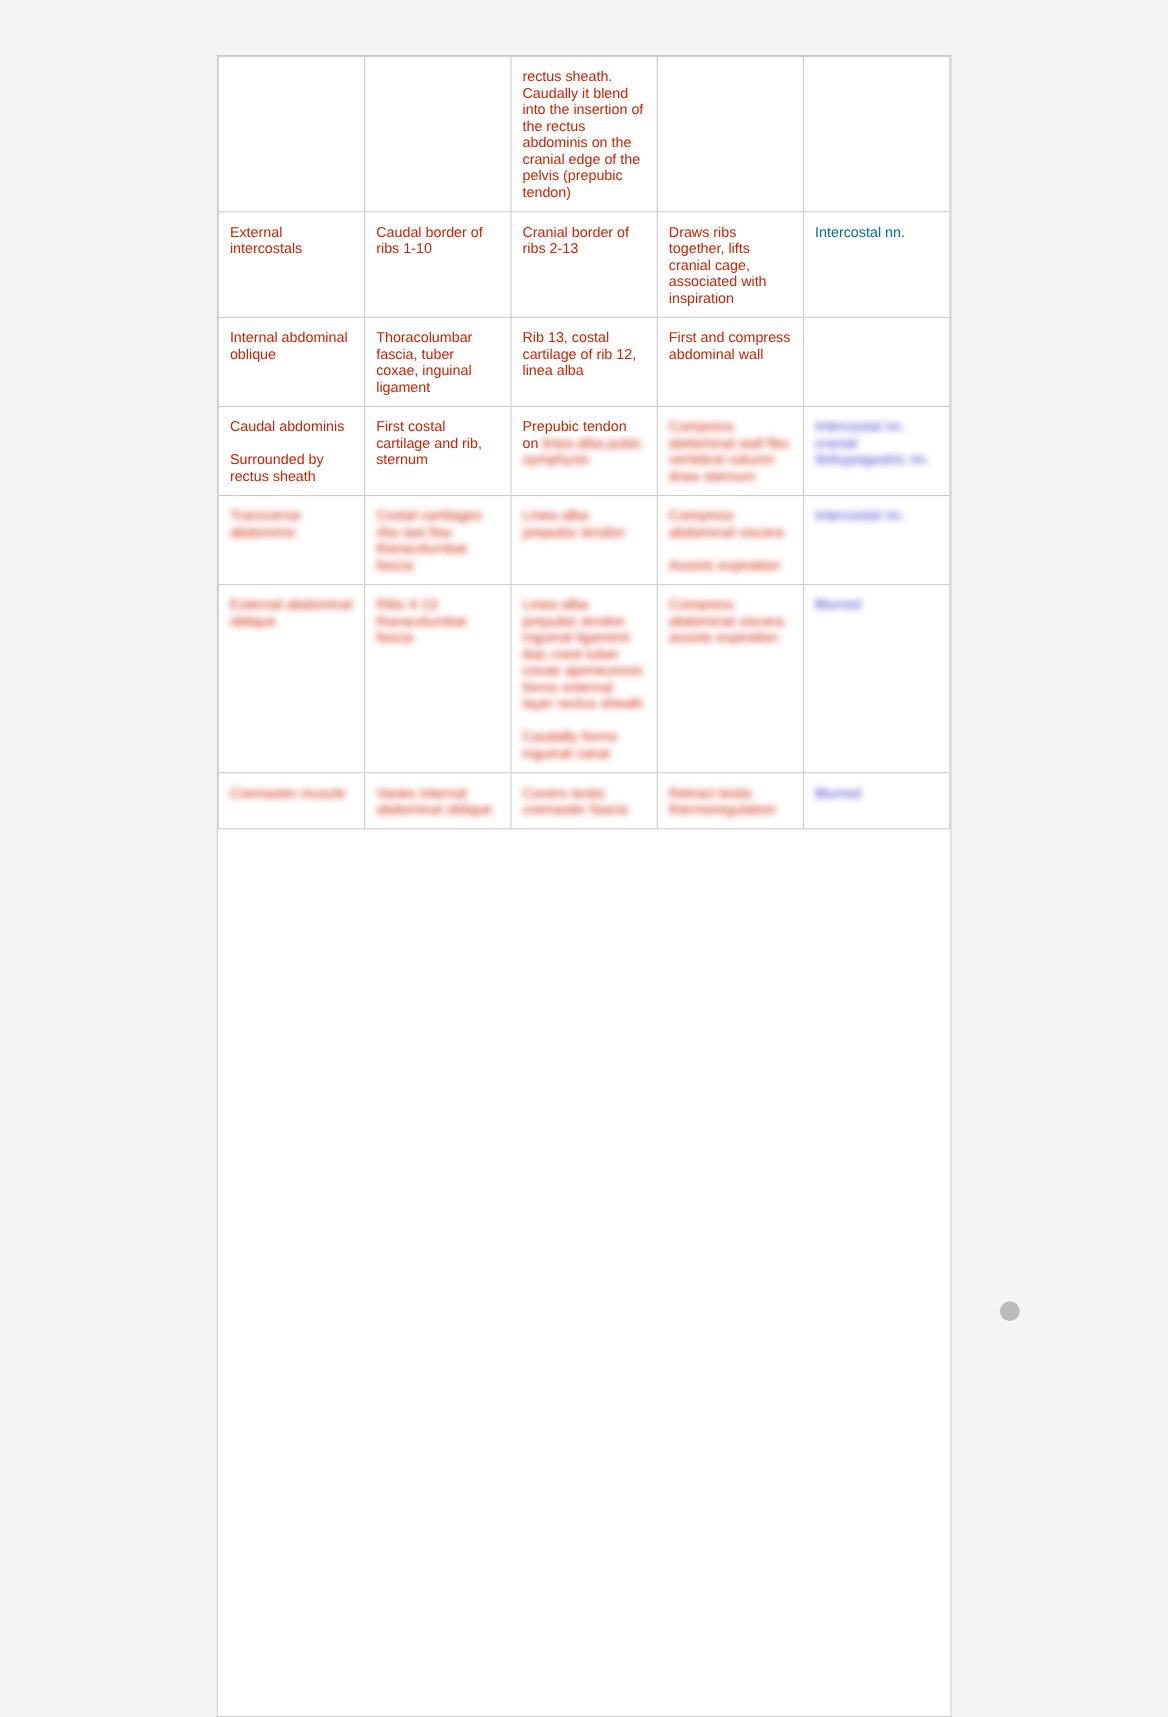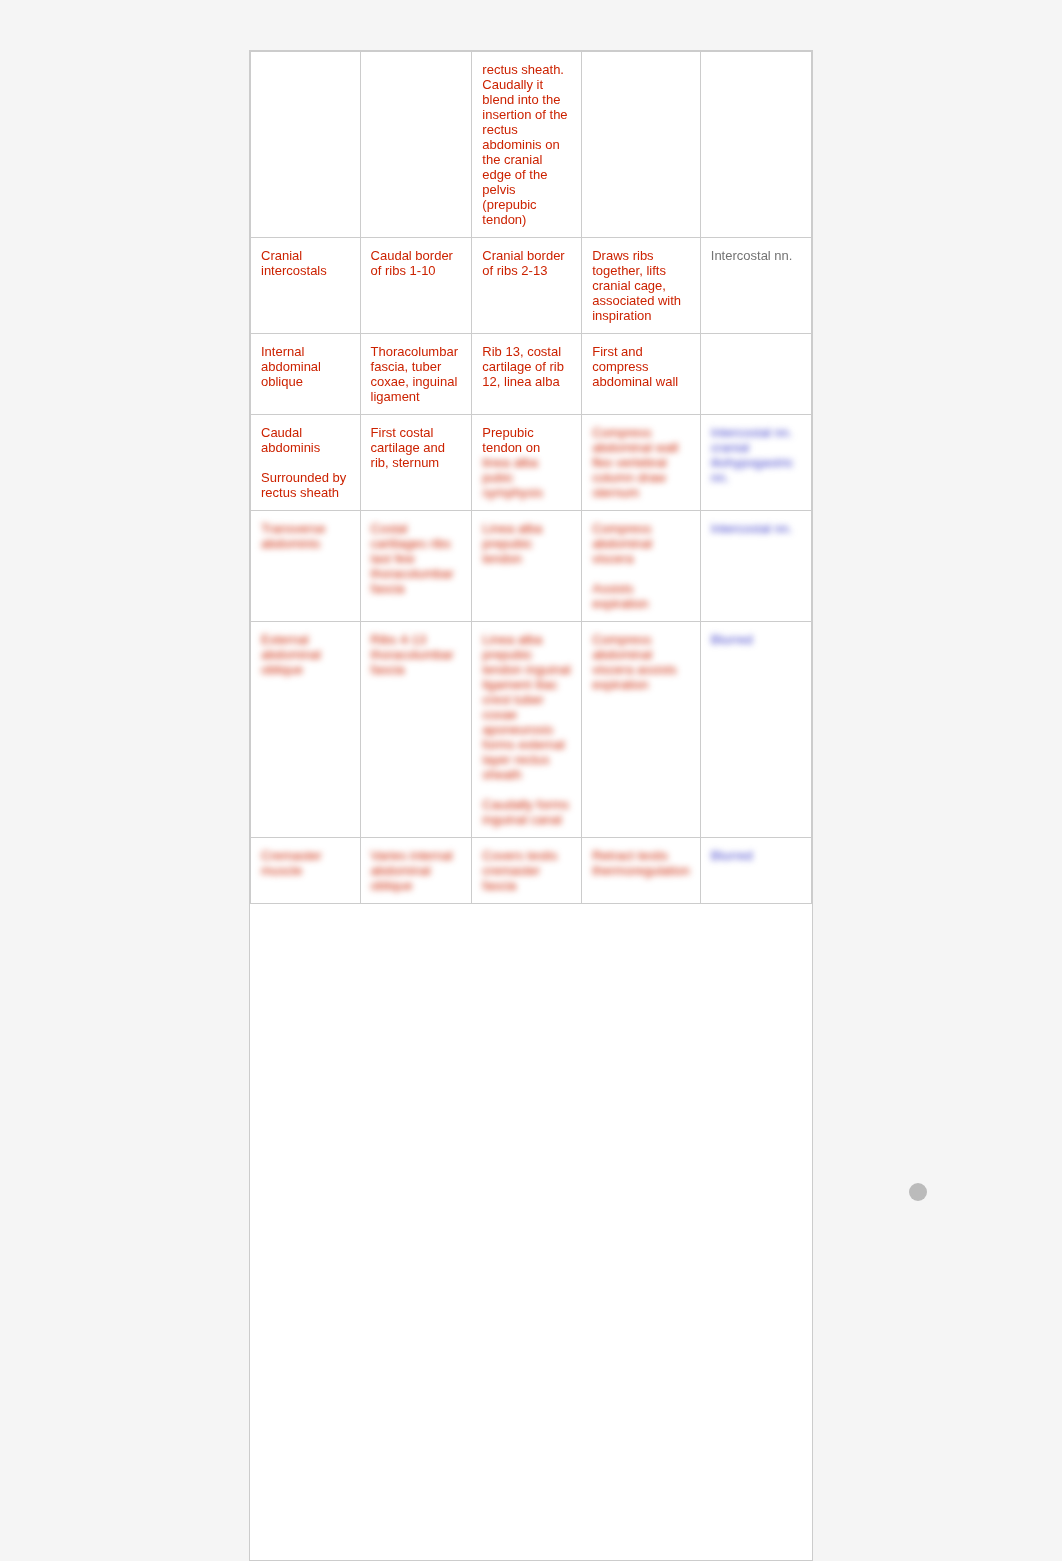--- a/index.html
+++ b/index.html
@@ -13,39 +13,39 @@
     }
     .page-container {
       width: 1062px;
       min-height: 1561px;
       background: #f5f5f5;
       display: flex;
       justify-content: center;
       padding-top: 50px;
     }
     .table-wrapper {
-      width: 564px;
+      width: 668px;
       background: #ffffff;
       border: 1px solid #cccccc;
     }
     table {
       width: 100%;
       border-collapse: collapse;
     }
     td {
       border: 1px solid #cccccc;
       padding: 10px 10px;
       vertical-align: top;
       width: 20%;
     }
     .text-red {
       color: #cc2200;
     }
     .text-blue {
-      color: #737373;
+      color: #0369a1;
       text-align: center;
     }
     .text-blurred {
       color: #cc2200;
       filter: blur(3px);
       user-select: none;
     }
     .text-blurred-blue {
       color: #4444cc;
       filter: blur(3px);
@@ -76,21 +76,21 @@
         <td></td>
         <td>
           <span class="text-red">rectus sheath. Caudally it blend into the insertion of the rectus abdominis on the cranial edge of the pelvis (prepubic tendon)</span>
         </td>
         <td></td>
         <td></td>
       </tr>
 
       <tr>
         <td>
-          <span class="text-red">Cranial intercostals</span>
+          <span class="text-red">External intercostals</span>
         </td>
         <td>
           <span class="text-red">Caudal border of ribs 1-10</span>
         </td>
         <td>
           <span class="text-red">Cranial border of ribs 2-13</span>
         </td>
         <td>
           <span class="text-red">Draws ribs together, lifts cranial cage, associated with inspiration</span>
         </td>

